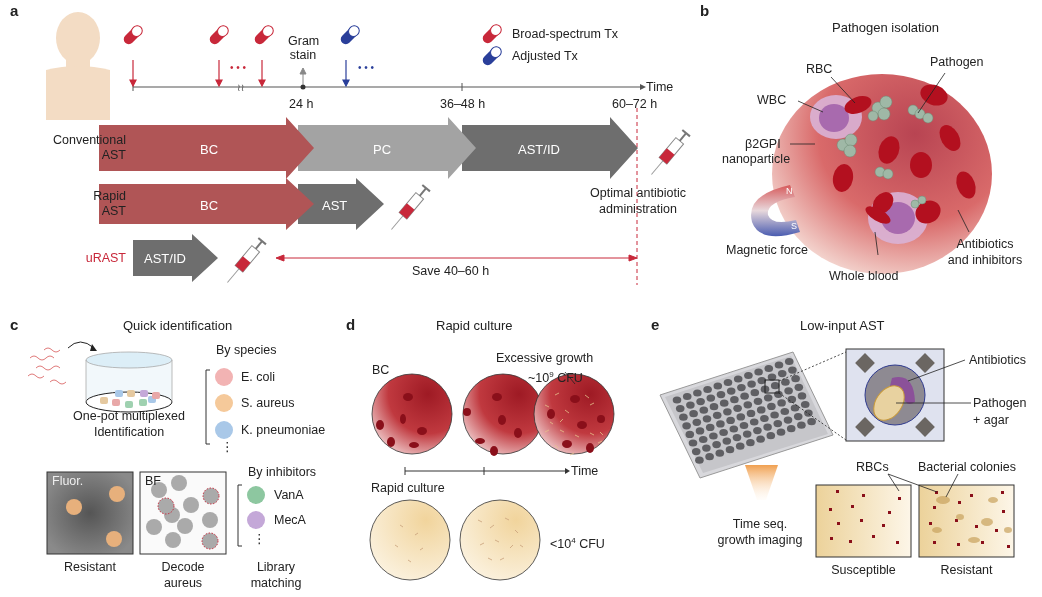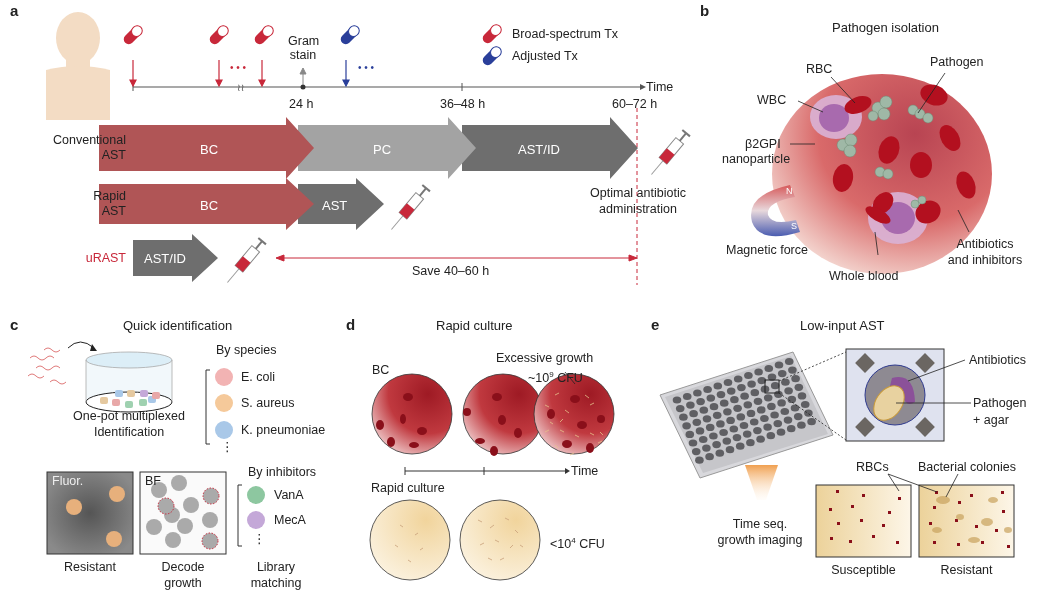--- a/index.html
+++ b/index.html
@@ -316,21 +316,21 @@
 <div class="txt ctr" style="left:54px;top:409px;width:150px">One-pot multiplexed</div>
 <div class="txt ctr" style="left:54px;top:425px;width:150px">Identification</div>
 <div class="txt" style="left:248px;top:465px">By inhibitors</div>
 <div class="txt it" style="left:274px;top:488px">VanA</div>
 <div class="txt it" style="left:274px;top:513px">MecA</div>
 <div class="txt" style="left:253px;top:532px">⋮</div>
 <div class="txt" style="left:52px;top:474px;color:#eee">Fluor.</div>
 <div class="txt" style="left:145px;top:474px">BF</div>
 <div class="txt ctr" style="left:44px;top:560px;width:92px">Resistant</div>
 <div class="txt ctr" style="left:137px;top:560px;width:92px">Decode</div>
-<div class="txt ctr" style="left:137px;top:576px;width:92px">growth</div>
+<div class="txt ctr" style="left:137px;top:576px;width:92px">aureus</div>
 <div class="txt ctr" style="left:230px;top:560px;width:92px">Library</div>
 <div class="txt ctr" style="left:230px;top:576px;width:92px">matching</div>
 
 <div class="plabel" style="left:346px;top:316px">d</div>
 <div class="ttl" style="left:436px;top:318px">Rapid culture</div>
 
 <svg width="1042" height="597">
   <defs>
     <radialGradient id="bcGrad" cx="0.7" cy="0.25" r="0.9">
         <stop offset="0" stop-color="#9e1a24"></stop>

